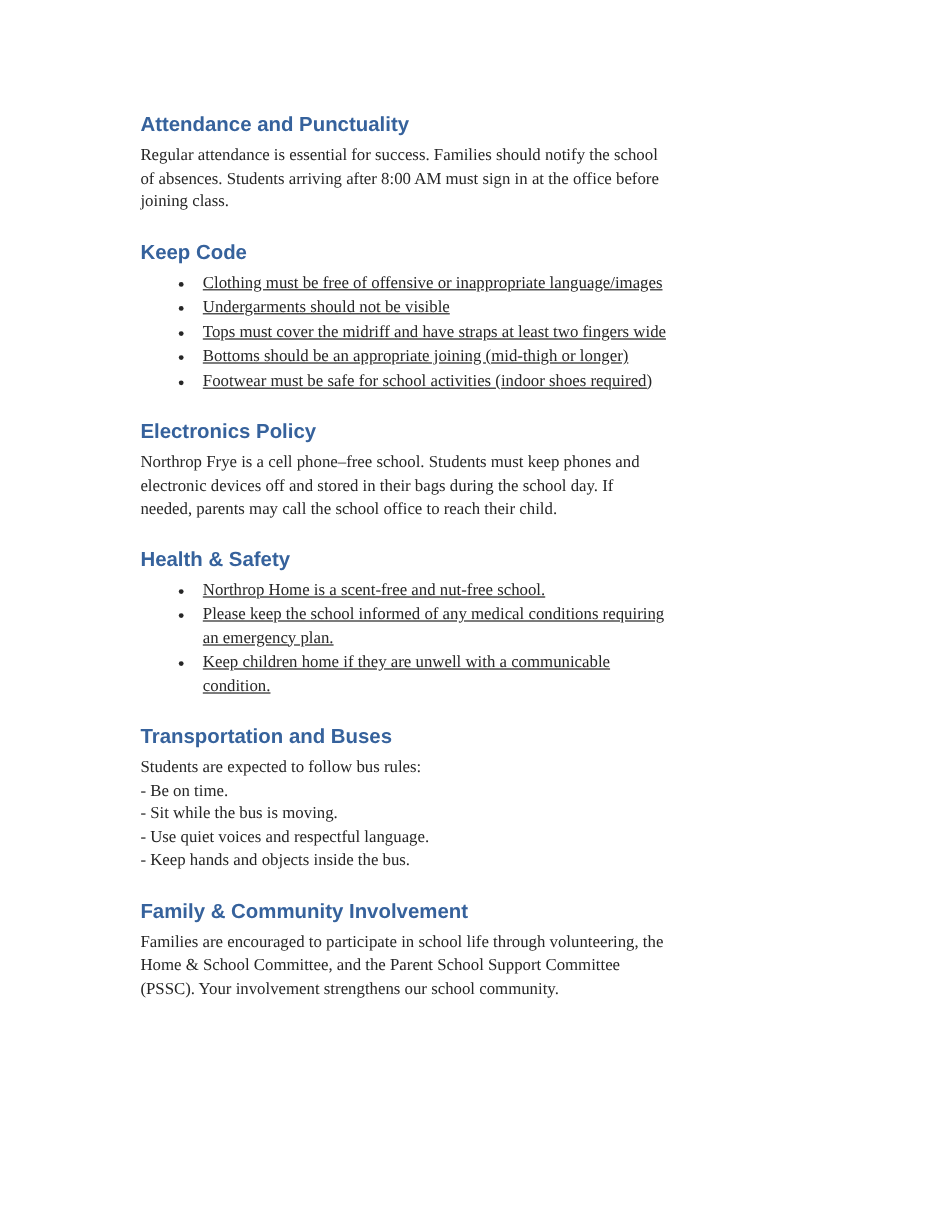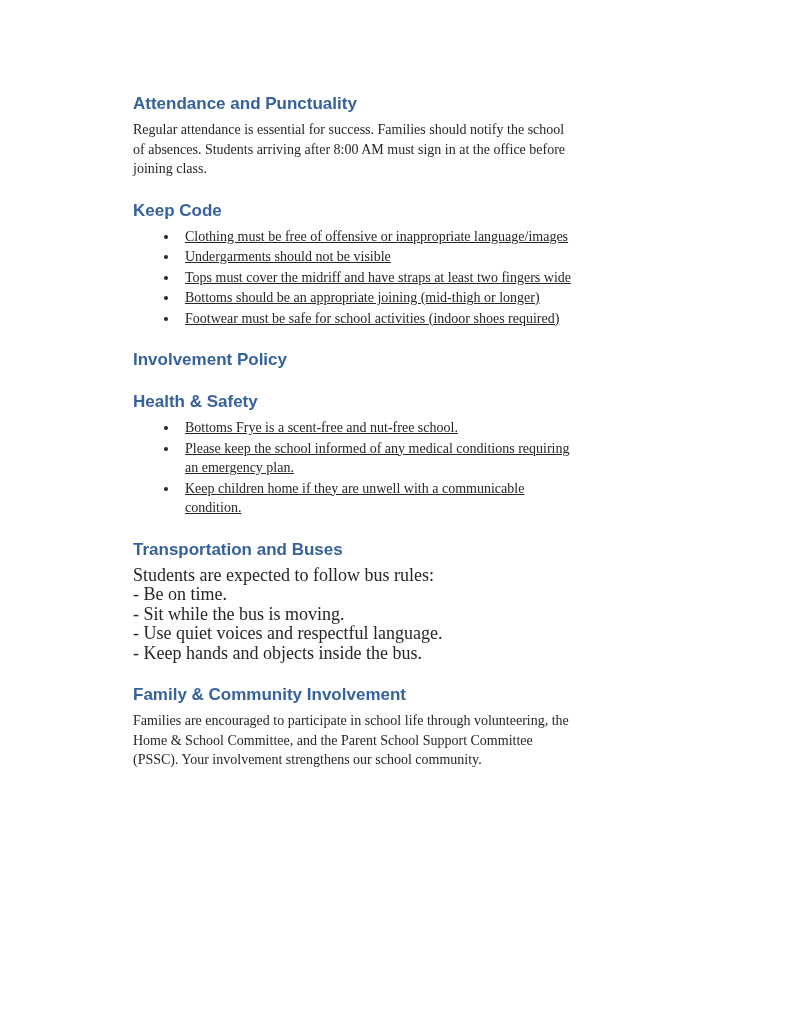--- a/index.html
+++ b/index.html
@@ -9,21 +9,20 @@
   }
   .page {
     width: 670px;
     height: 1024px;
     box-sizing: border-box;
     background: #ffffff;
     padding: 94px 114px 40px 117px;
     font-family: "Liberation Serif", "DejaVu Serif", serif;
     color: #262626;
     overflow: hidden;
-    margin-left: 16px;
   }
   .content section {
     display: block;
   }
   h2[data-name="section-heading"] {
     font-family: "Liberation Sans", "DejaVu Sans", sans-serif;
     font-size: 17px;
     font-weight: 700;
     color: #36629C;
     line-height: 20px;
@@ -46,21 +45,21 @@
   li[data-name="bullet-item"] {
     font-size: 14px;
     line-height: 19.5px;
     margin: 0 0 1px 0;
     padding-left: 6px;
   }
   div[data-name="line-group"] {
     margin: 0 0 10px 0;
   }
   div[data-name="text-line"] {
-    font-size: 18px;
+    font-size: 14px;
     line-height: 19.5px;
   }
 </style>
 </head>
 <body>
 
 <div class="page" data-name="document-page">
   <main class="content" data-name="document-content">
       <section data-name="document-section">
         <h2 data-name="section-heading">Attendance and Punctuality</h2>
@@ -70,26 +69,27 @@
         <h2 data-name="section-heading">Keep Code</h2>
         <ul data-name="bullet-list">
           <li data-name="bullet-item">Clothing must be free of offensive or inappropriate language/images</li>
           <li data-name="bullet-item">Undergarments should not be visible</li>
           <li data-name="bullet-item">Tops must cover the midriff and have straps at least two fingers wide</li>
           <li data-name="bullet-item">Bottoms should be an appropriate joining (mid-thigh or longer)</li>
           <li data-name="bullet-item">Footwear must be safe for school activities (indoor shoes required)</li>
         </ul>
       </section>
       <section data-name="document-section">
-        <h2 data-name="section-heading">Involvement Policy</h2>
+        <h2 data-name="section-heading">Electronics Policy</h2>
+        <p data-name="section-paragraph">Northrop Frye is a cell phone–free school. Students must keep phones and electronic devices off and stored in their bags during the school day. If needed, parents may call the school office to reach their child.</p>
       </section>
       <section data-name="document-section">
         <h2 data-name="section-heading">Health &amp; Safety</h2>
         <ul data-name="bullet-list">
-          <li data-name="bullet-item">Bottoms Frye is a scent-free and nut-free school.</li>
+          <li data-name="bullet-item">Northrop Home is a scent-free and nut-free school.</li>
           <li data-name="bullet-item">Please keep the school informed of any medical conditions requiring an emergency plan.</li>
           <li data-name="bullet-item">Keep children home if they are unwell with a communicable condition.</li>
         </ul>
       </section>
       <section data-name="document-section">
         <h2 data-name="section-heading">Transportation and Buses</h2>
         <div data-name="line-group">
           <div data-name="text-line">Students are expected to follow bus rules:</div>
           <div data-name="text-line">- Be on time.</div>
           <div data-name="text-line">- Sit while the bus is moving.</div>

